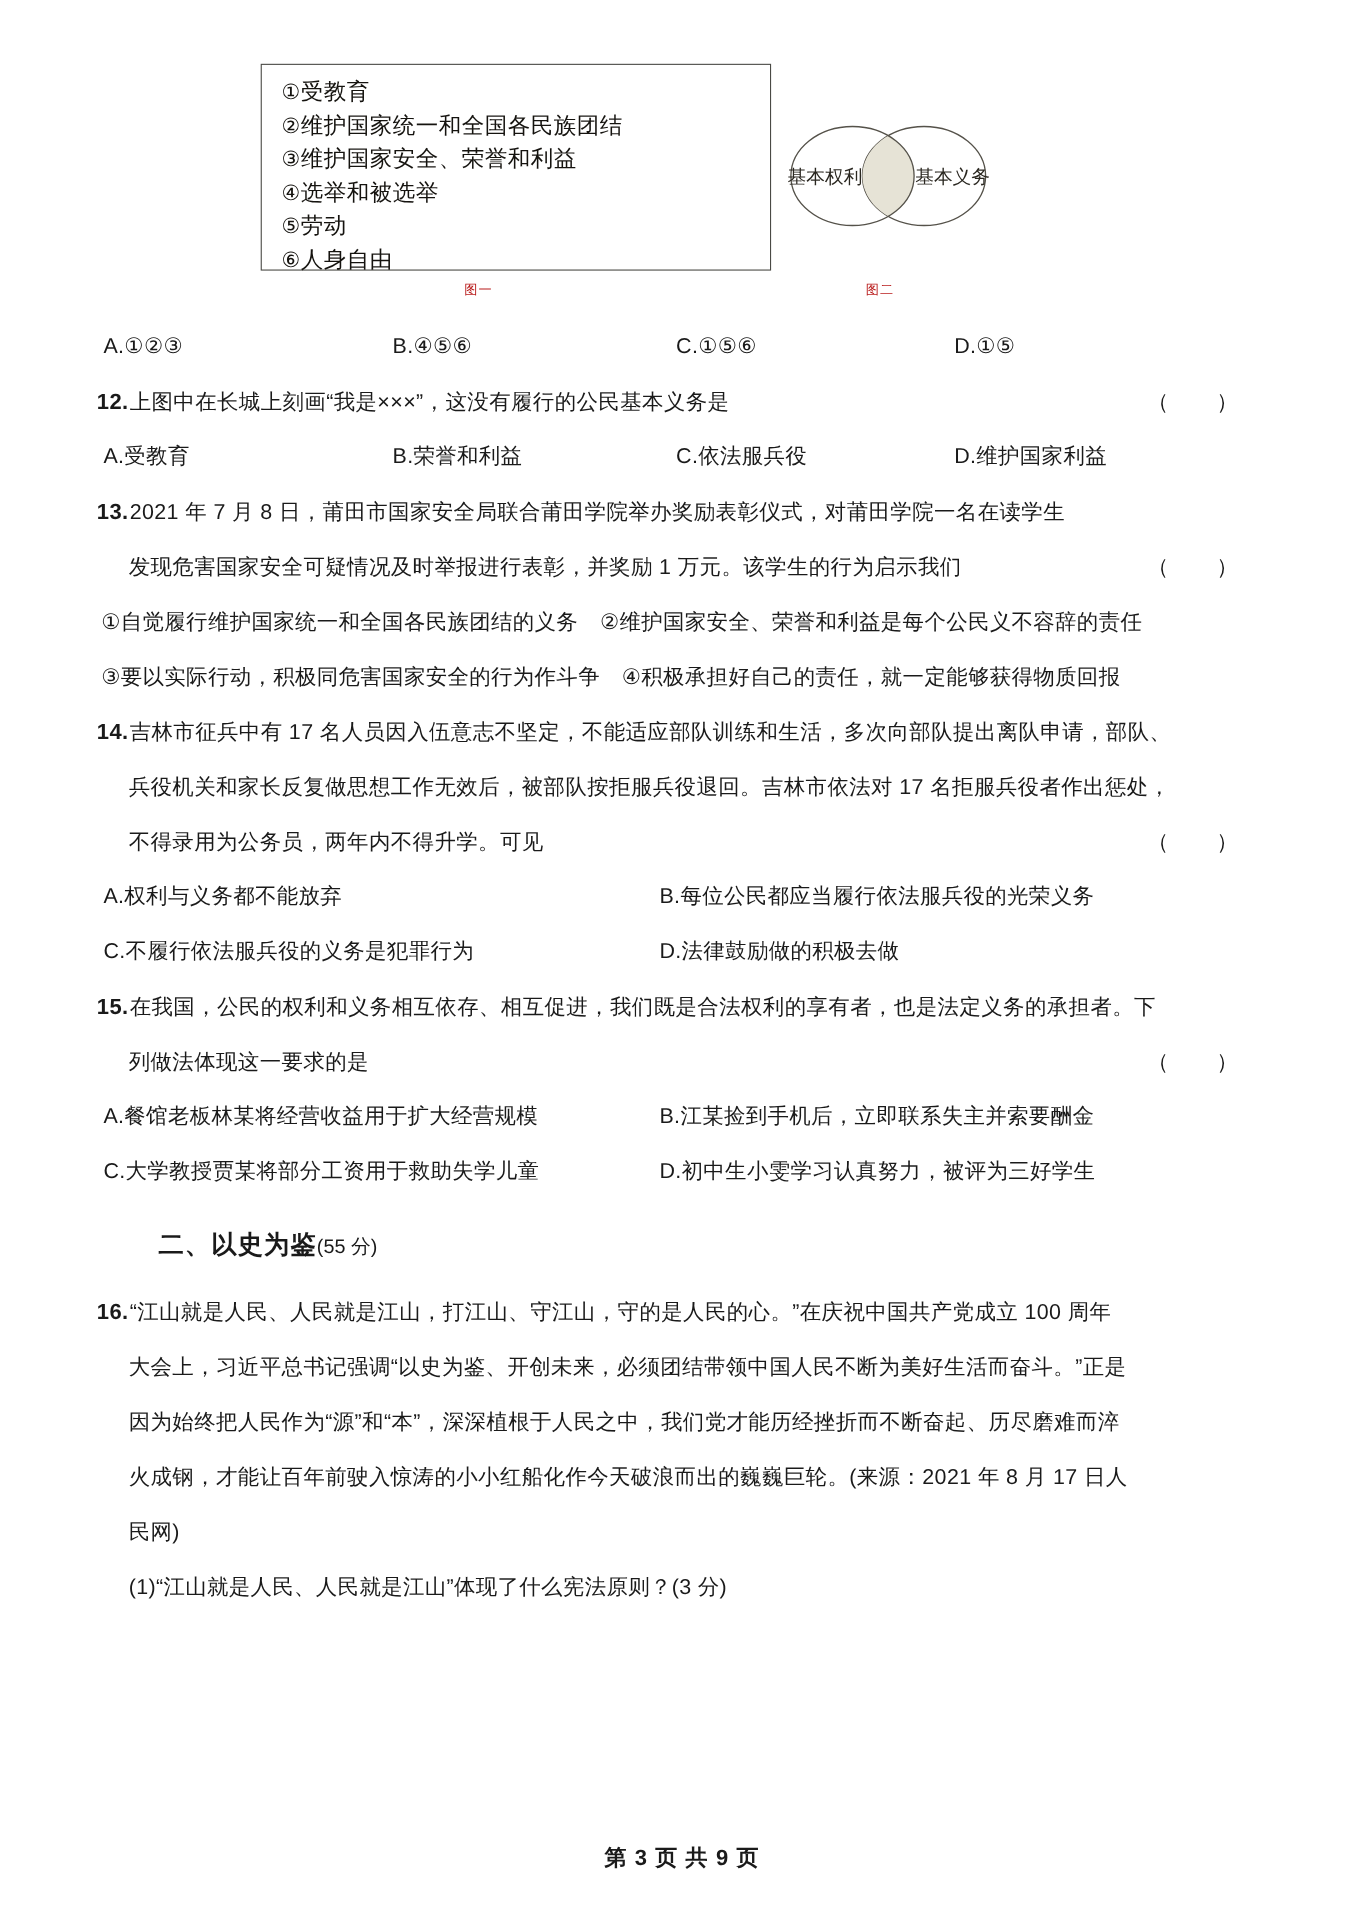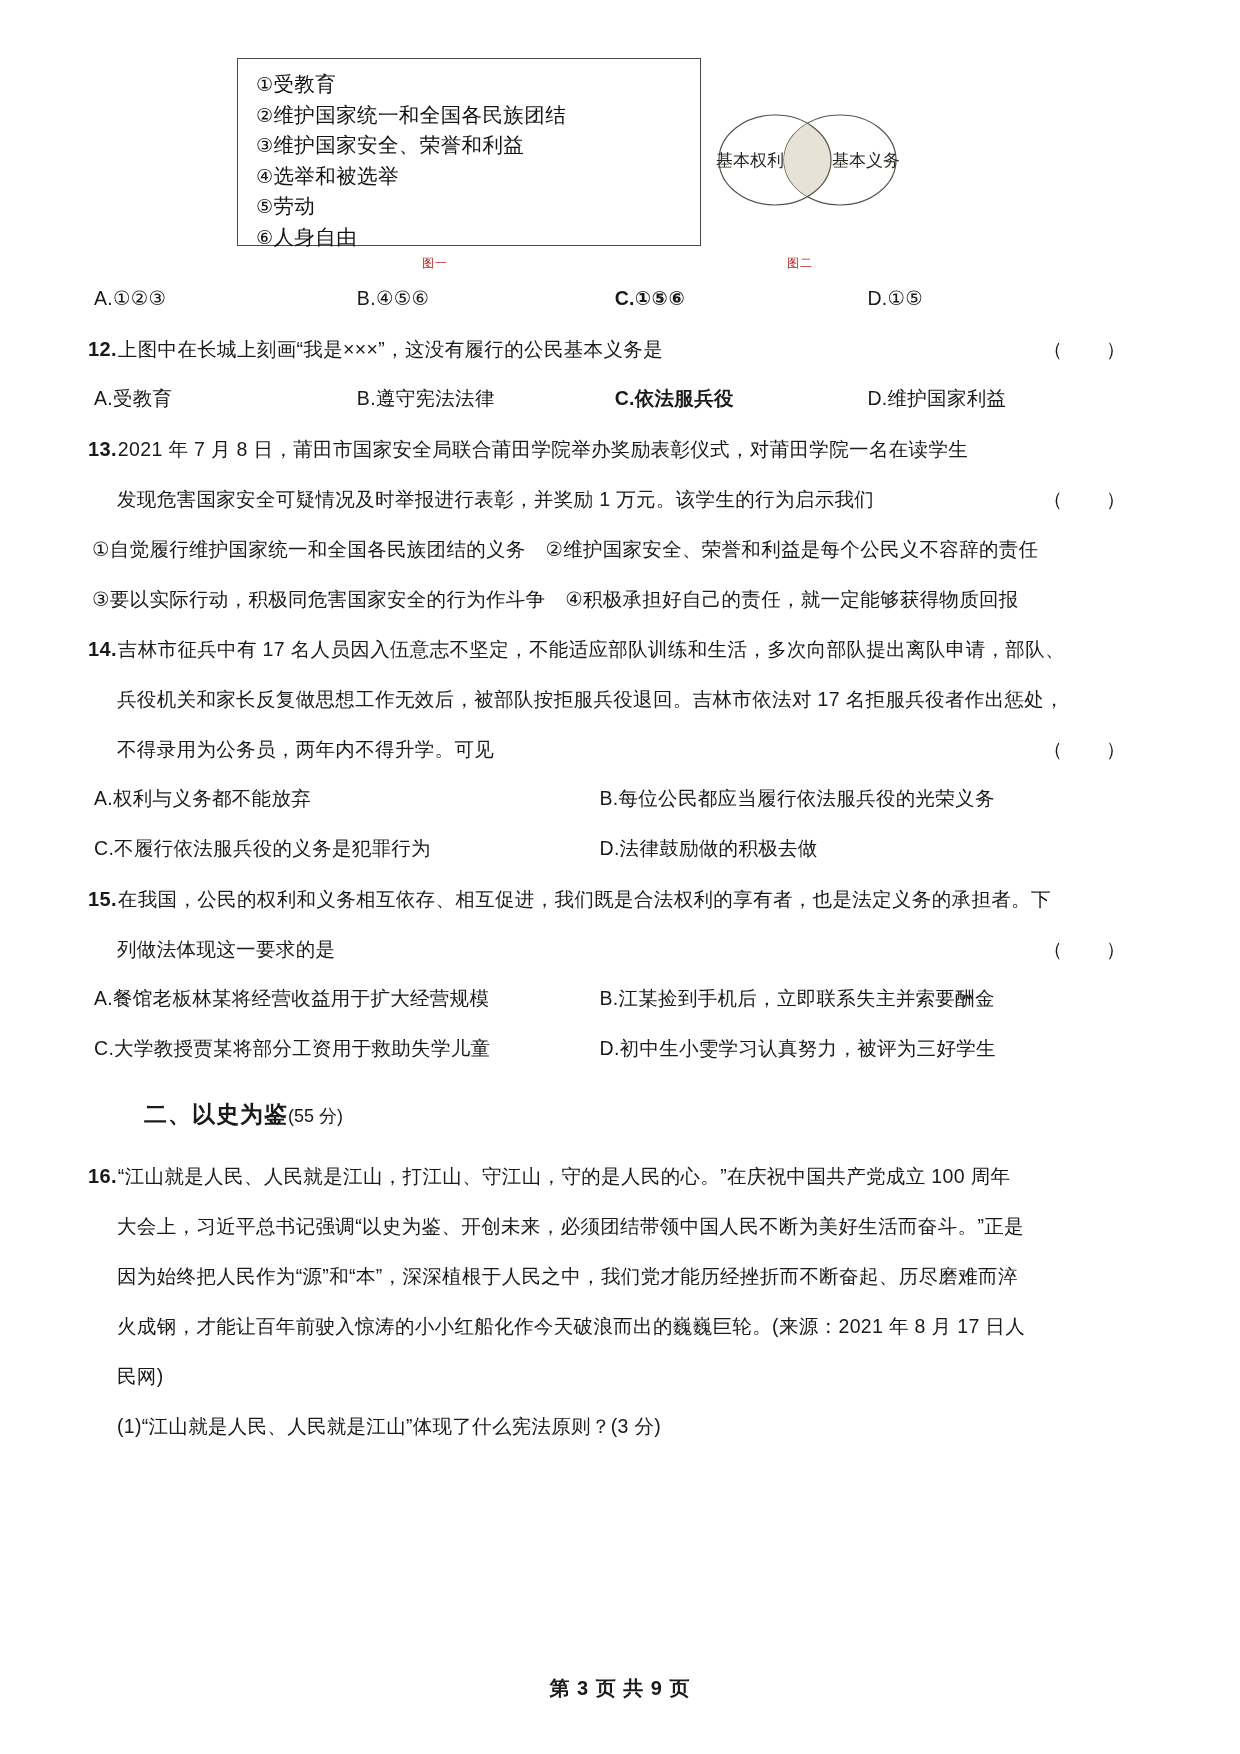--- a/index.html
+++ b/index.html
@@ -68,39 +68,39 @@
     color: #b91c1c;
     letter-spacing: 1px;
   }
   #cap1 { left: 422px; top: 255px; }
   #cap2 { left: 787px; top: 255px; }
 
   
   .body-block {
     position: absolute;
     left: 0;
-    top: 283px;
+    top: 300px;
     width: 1200px;
     padding: 0 95px 0 88px;
     box-sizing: border-box;
   }
 
   .opt-row {
     display: flex;
     font-size: 19.5px;
     line-height: 30px;
     margin: 0 0 20px 0;
     padding-left: 6px;
     letter-spacing: 0.3px;
   }
   .opt-row.two-col > .opt { width: 50%; }
   .opt-row .opt { white-space: nowrap; }
   .opt-row.narrow .opt:nth-child(1){ width:26%; }
   .opt-row.narrow .opt:nth-child(2){ width:25.5%; }
-  .opt-row.narrow .opt:nth-child(3){ width:25%;font-weight:bold; }
+  .opt-row.narrow .opt:nth-child(3){ width:25%; }
   .opt-row.narrow .opt:nth-child(4){ width:23.5%; }
 
   .q {
     margin: 0 0 6px 0;
     position: relative;
   }
   .q-line {
     display: flex;
     align-items: baseline;
     font-size: 19.5px;
@@ -222,21 +222,21 @@
     </div>
 
     <div class="q">
       <div class="q-line">
         <span class="q-num">12.</span>
         <span class="q-text">上图中在长城上刻画“我是×××”，这没有履行的公民基本义务是</span>
         <span class="paren">（　）</span>
       </div>
       <div class="opt-row narrow">
         <div class="opt">A.受教育</div>
-        <div class="opt">B.遵守宪法法律</div>
+        <div class="opt">B.荣誉和利益</div>
         <div class="opt">C.依法服兵役</div>
         <div class="opt">D.维护国家利益</div>
       </div>
     </div>
 
     <div class="q">
       <div class="q-line">
         <span class="q-num">13.</span>
         <span class="q-text">2021 年 7 月 8 日，莆田市国家安全局联合莆田学院举办奖励表彰仪式，对莆田学院一名在读学生</span>
       </div>

